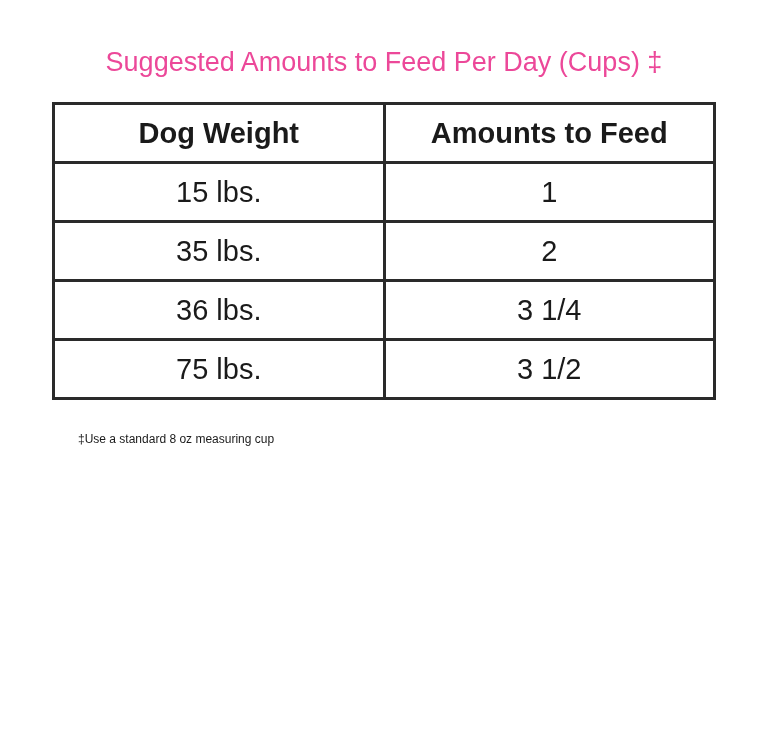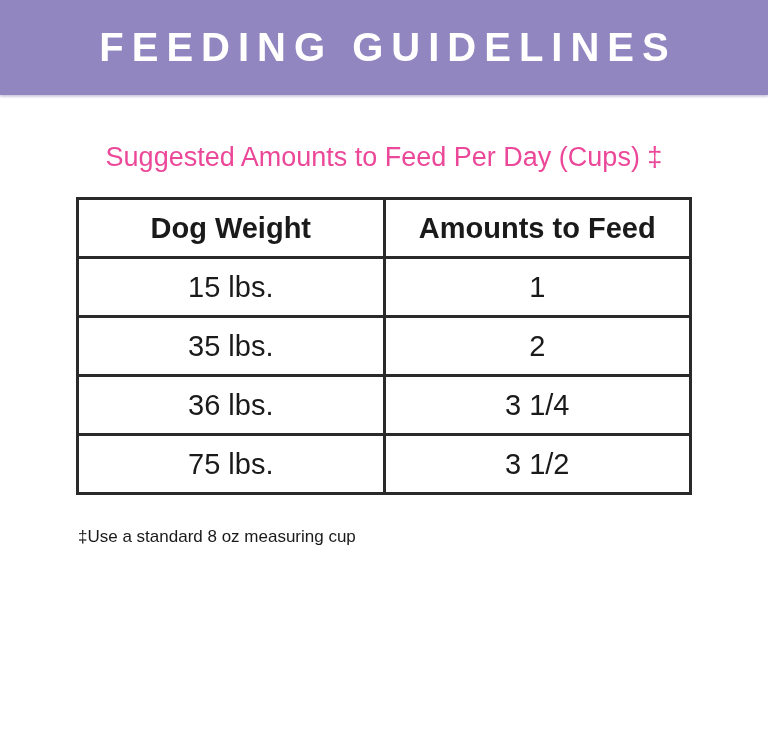--- a/index.html
+++ b/index.html
@@ -36,21 +36,21 @@
     margin-top: 46px;
     text-align: center;
     color: #ec4899;
     font-size: 27px;
     font-weight: normal;
     line-height: 1.2;
     white-space: nowrap;
   }
   table.feeding-table {
     border-collapse: collapse;
-    width: 616px;
+    width: 664px;
     margin: 24px auto 0 auto;
     table-layout: fixed;
   }
   table.feeding-table th,
   table.feeding-table td {
     border: 3px solid #2a2a2a;
     width: 50%;
     height: 56px;
     text-align: center;
     vertical-align: middle;
@@ -60,32 +60,29 @@
   }
   table.feeding-table th {
     font-weight: bold;
   }
   table.feeding-table td {
     font-weight: normal;
   }
   .footnote {
     margin: 32px 0 0 78px;
     color: #1a1a1a;
-    font-size: 17px;
+    font-size: 12px;
     font-weight: normal;
   }
 </style>
 </head>
 <body>
 
 <div class="page">
 
-  <div class="banner">
-    <div class="banner-title">FEEDING GUIDELINES</div>
-  </div>
 
   <div class="section-title">Suggested Amounts to Feed Per Day (Cups) ‡</div>
 
   <table class="feeding-table">
     <thead>
       <tr>
         <th>Dog Weight</th>
         <th>Amounts to Feed</th>
       </tr>
     </thead>

